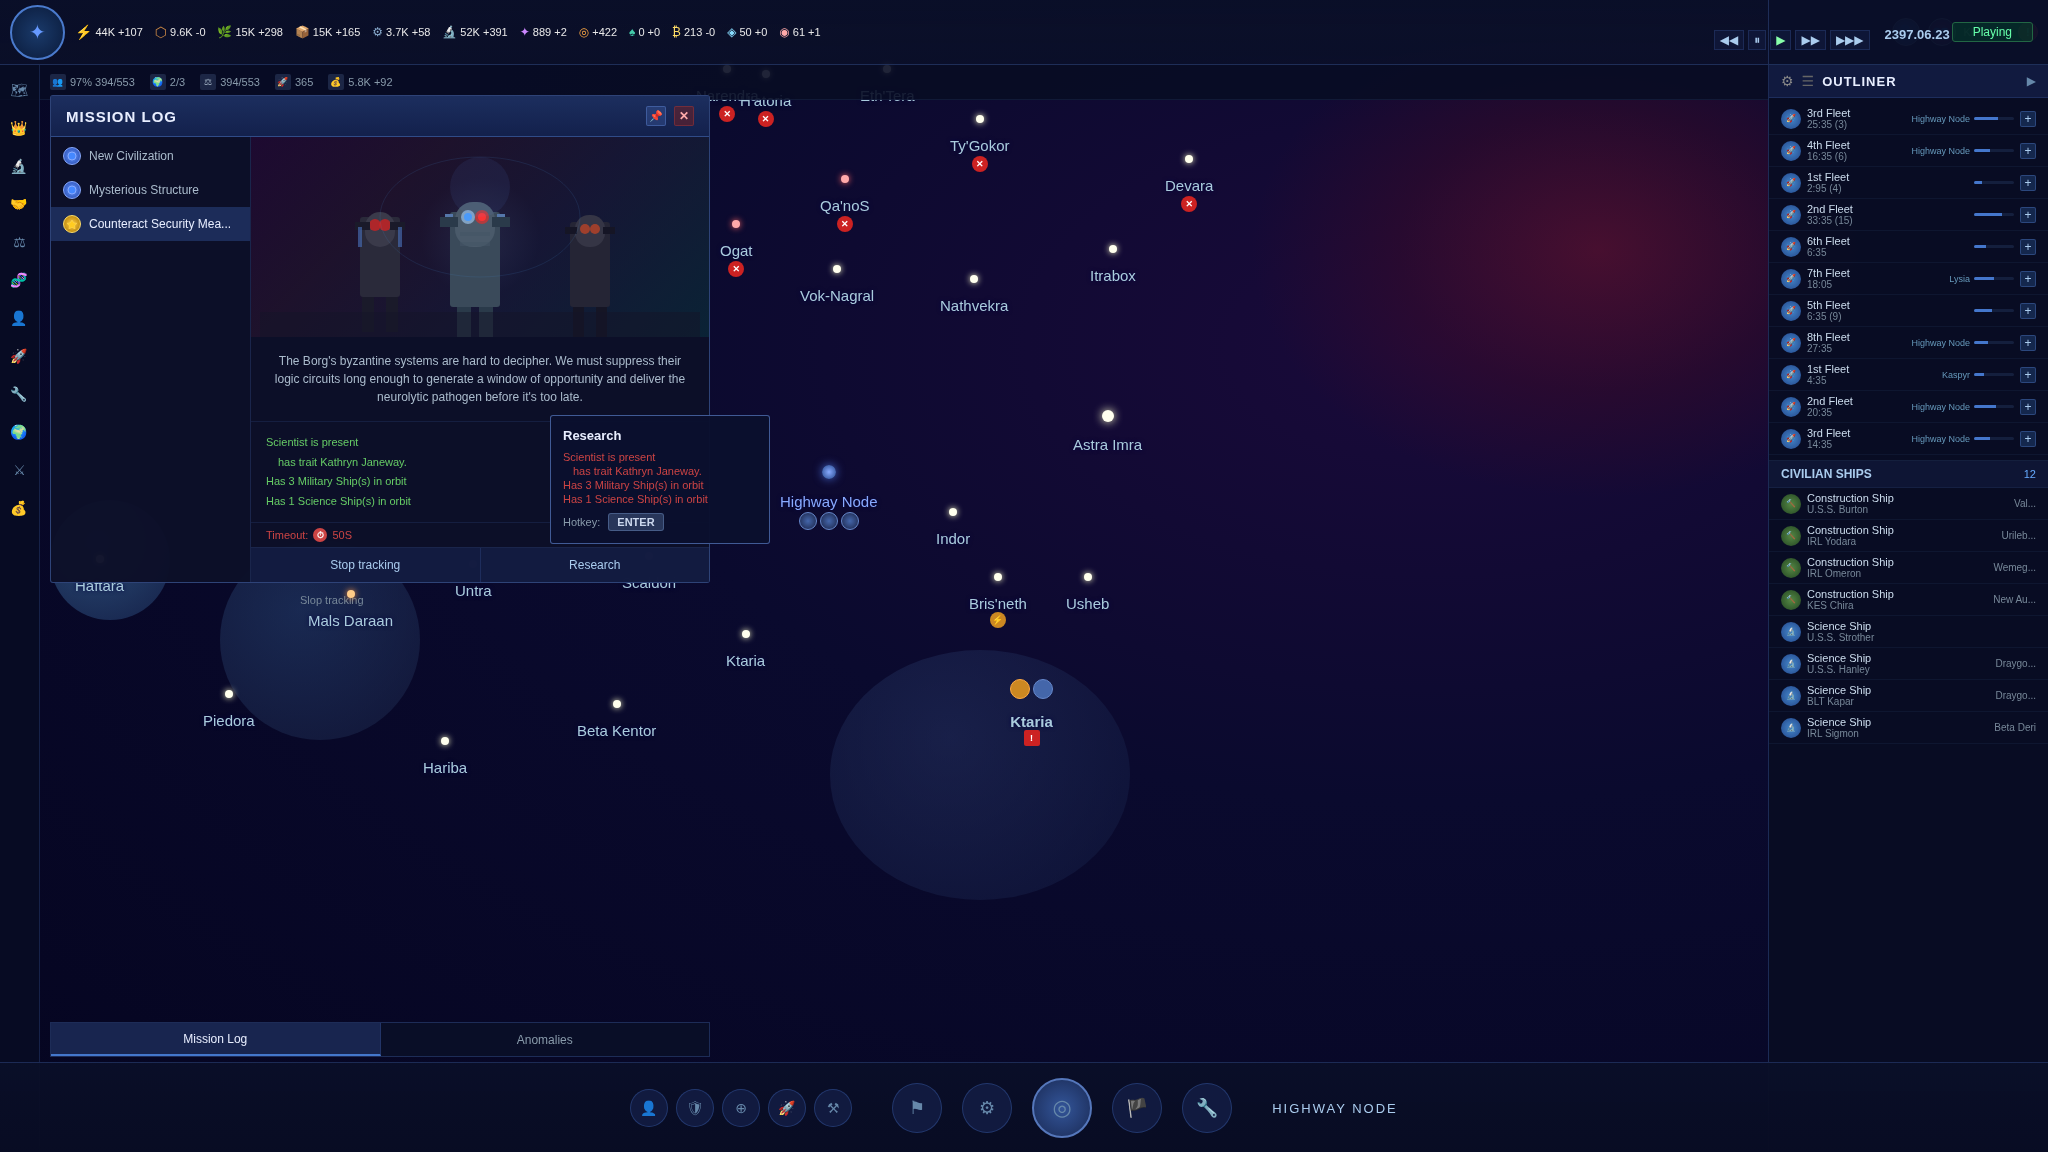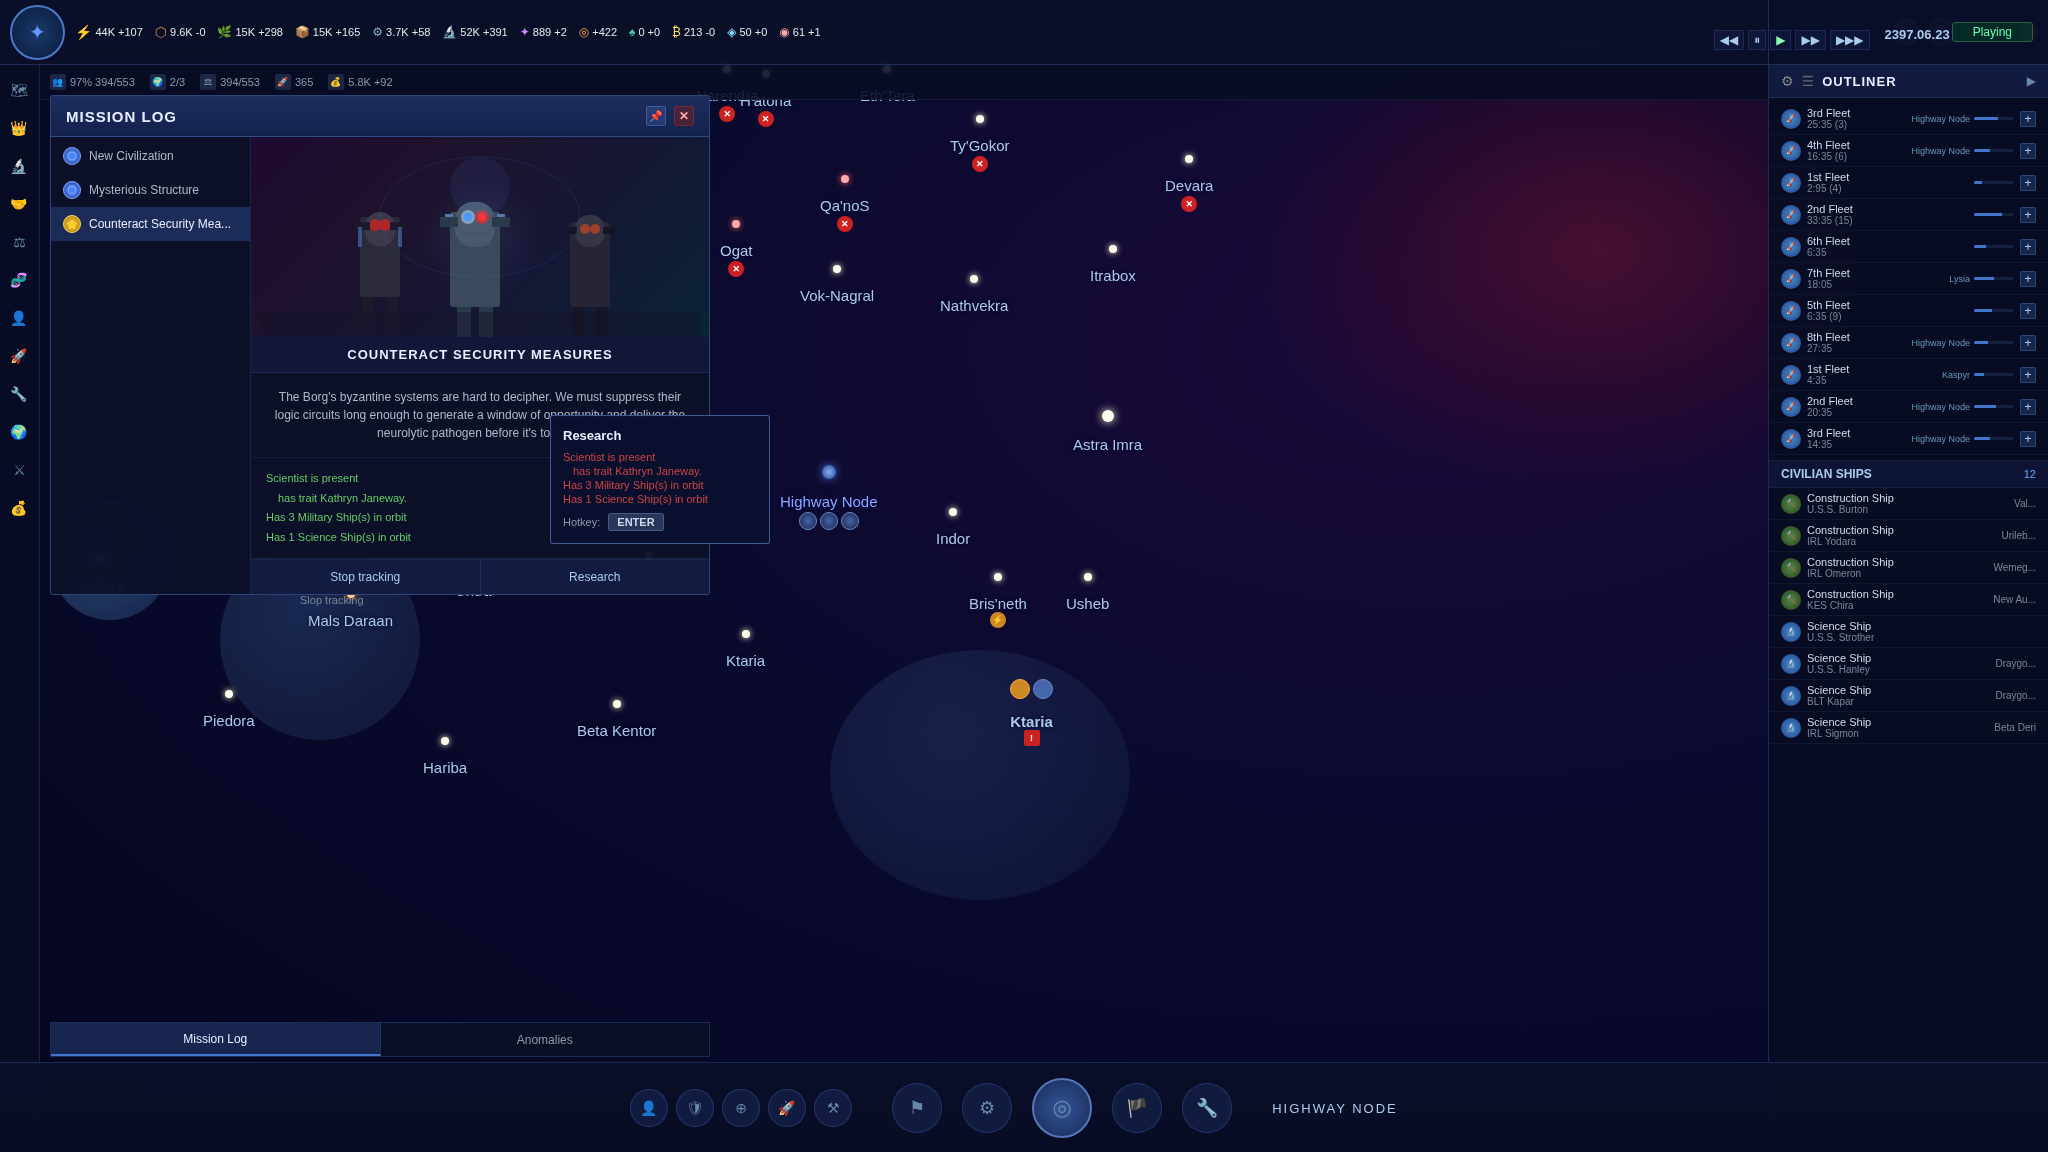--- a/index.html
+++ b/index.html
@@ -1051,35 +1051,37 @@
             </g>
 
             <ellipse cx="220" cy="80" rx="100" ry="60" fill="none" stroke="#4488cc" stroke-width="1" opacity="0.15"></ellipse>
             <circle cx="220" cy="50" r="30" fill="#6699ff" opacity="0.08"></circle>
 
             <rect x="0" y="175" width="440" height="25" fill="rgba(20,20,40,0.5)"></rect>
           </svg>
         </div>
       </div>
 
-      <div class="mission-title-bar">
-        <span>COUNTERACT SECURITY MEASURES</span>
-      </div>
 
       <div class="mission-desc">
         <span>The Borg's byzantine systems are hard to decipher. We must suppress their logic circuits long enough to generate a window of opportunity and deliver the neurolytic pathogen before it's too late.</span>
       </div>
 
       <div class="mission-requirements">
         <div class="req-line req-satisfied">Scientist is present</div>
         <div class="req-line req-satisfied" style="padding-left:12px;">has trait Kathryn Janeway.</div>
         <div class="req-line req-satisfied">Has 3 Military Ship(s) in orbit</div>
         <div class="req-line req-satisfied">Has 1 Science Ship(s) in orbit</div>
       </div>
 
+      <div class="mission-timeout">
+        <span>Timeout:</span>
+        <div class="timeout-icon">⏱</div>
+        <span>50S</span>
+      </div>
 
       <div class="mission-actions">
         <button class="action-btn">Stop tracking</button>
         <button class="action-btn">Research</button>
       </div>
     </div>
   </div>
 </div>
 
 <div id="bottom-tabs">

